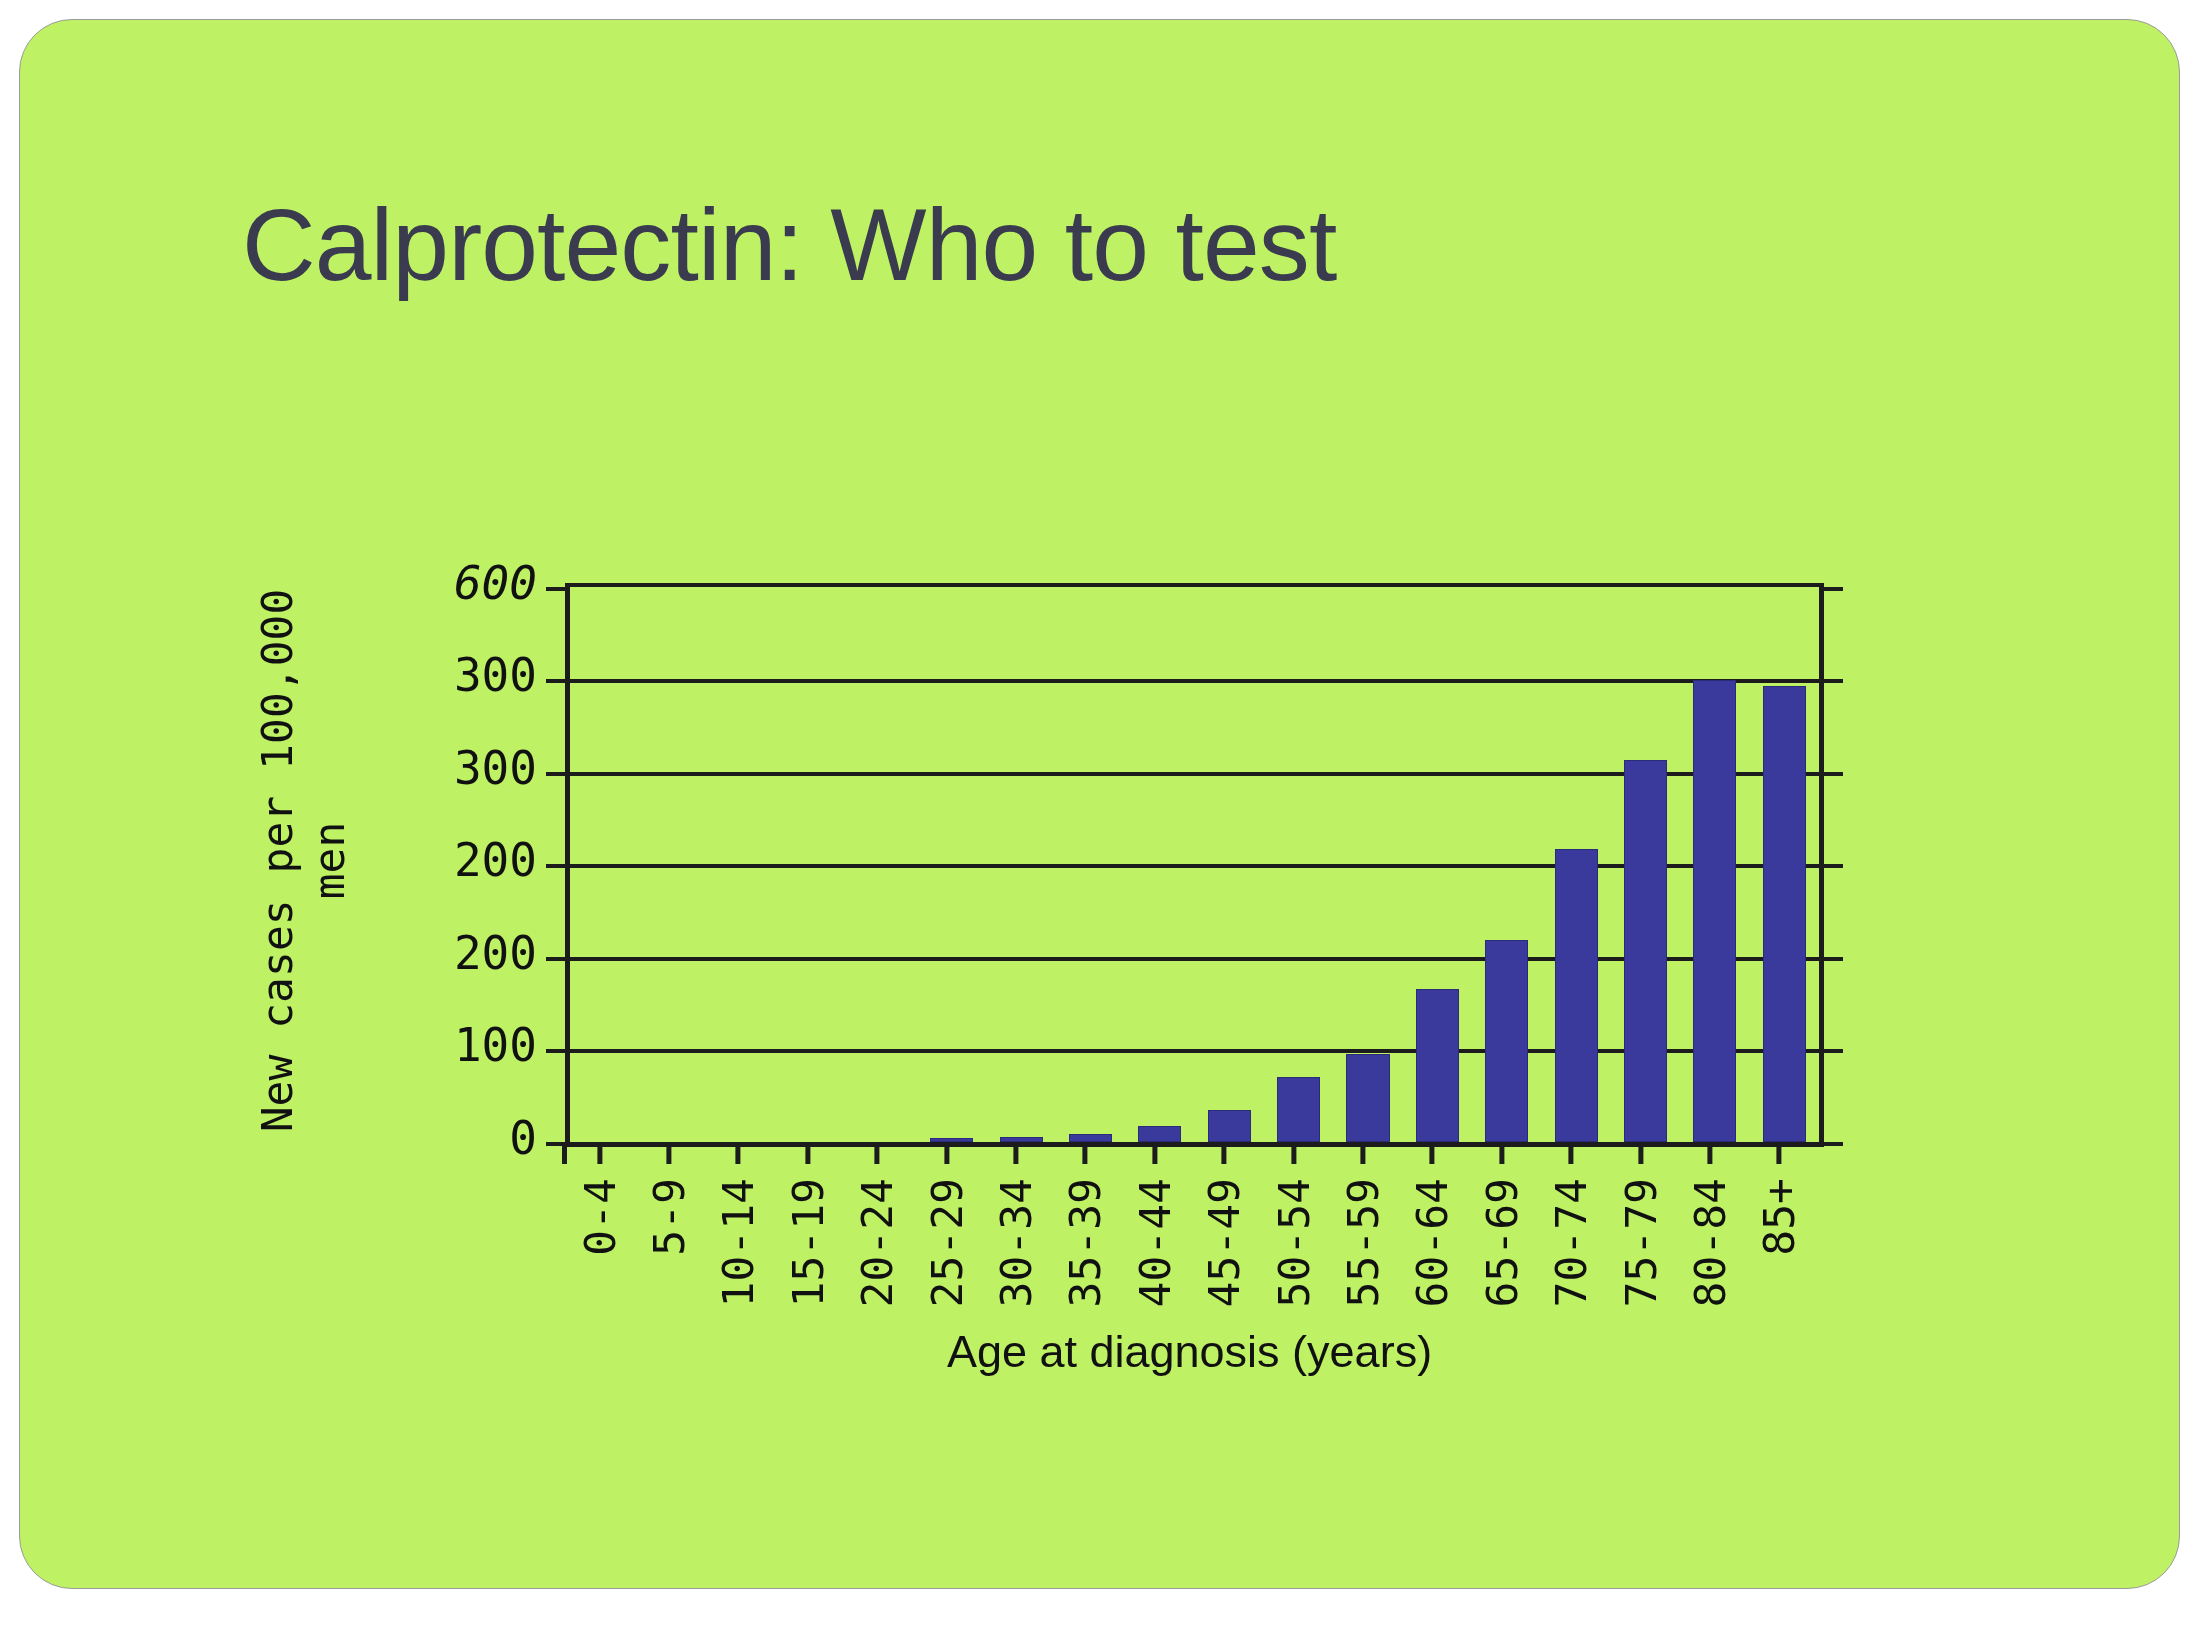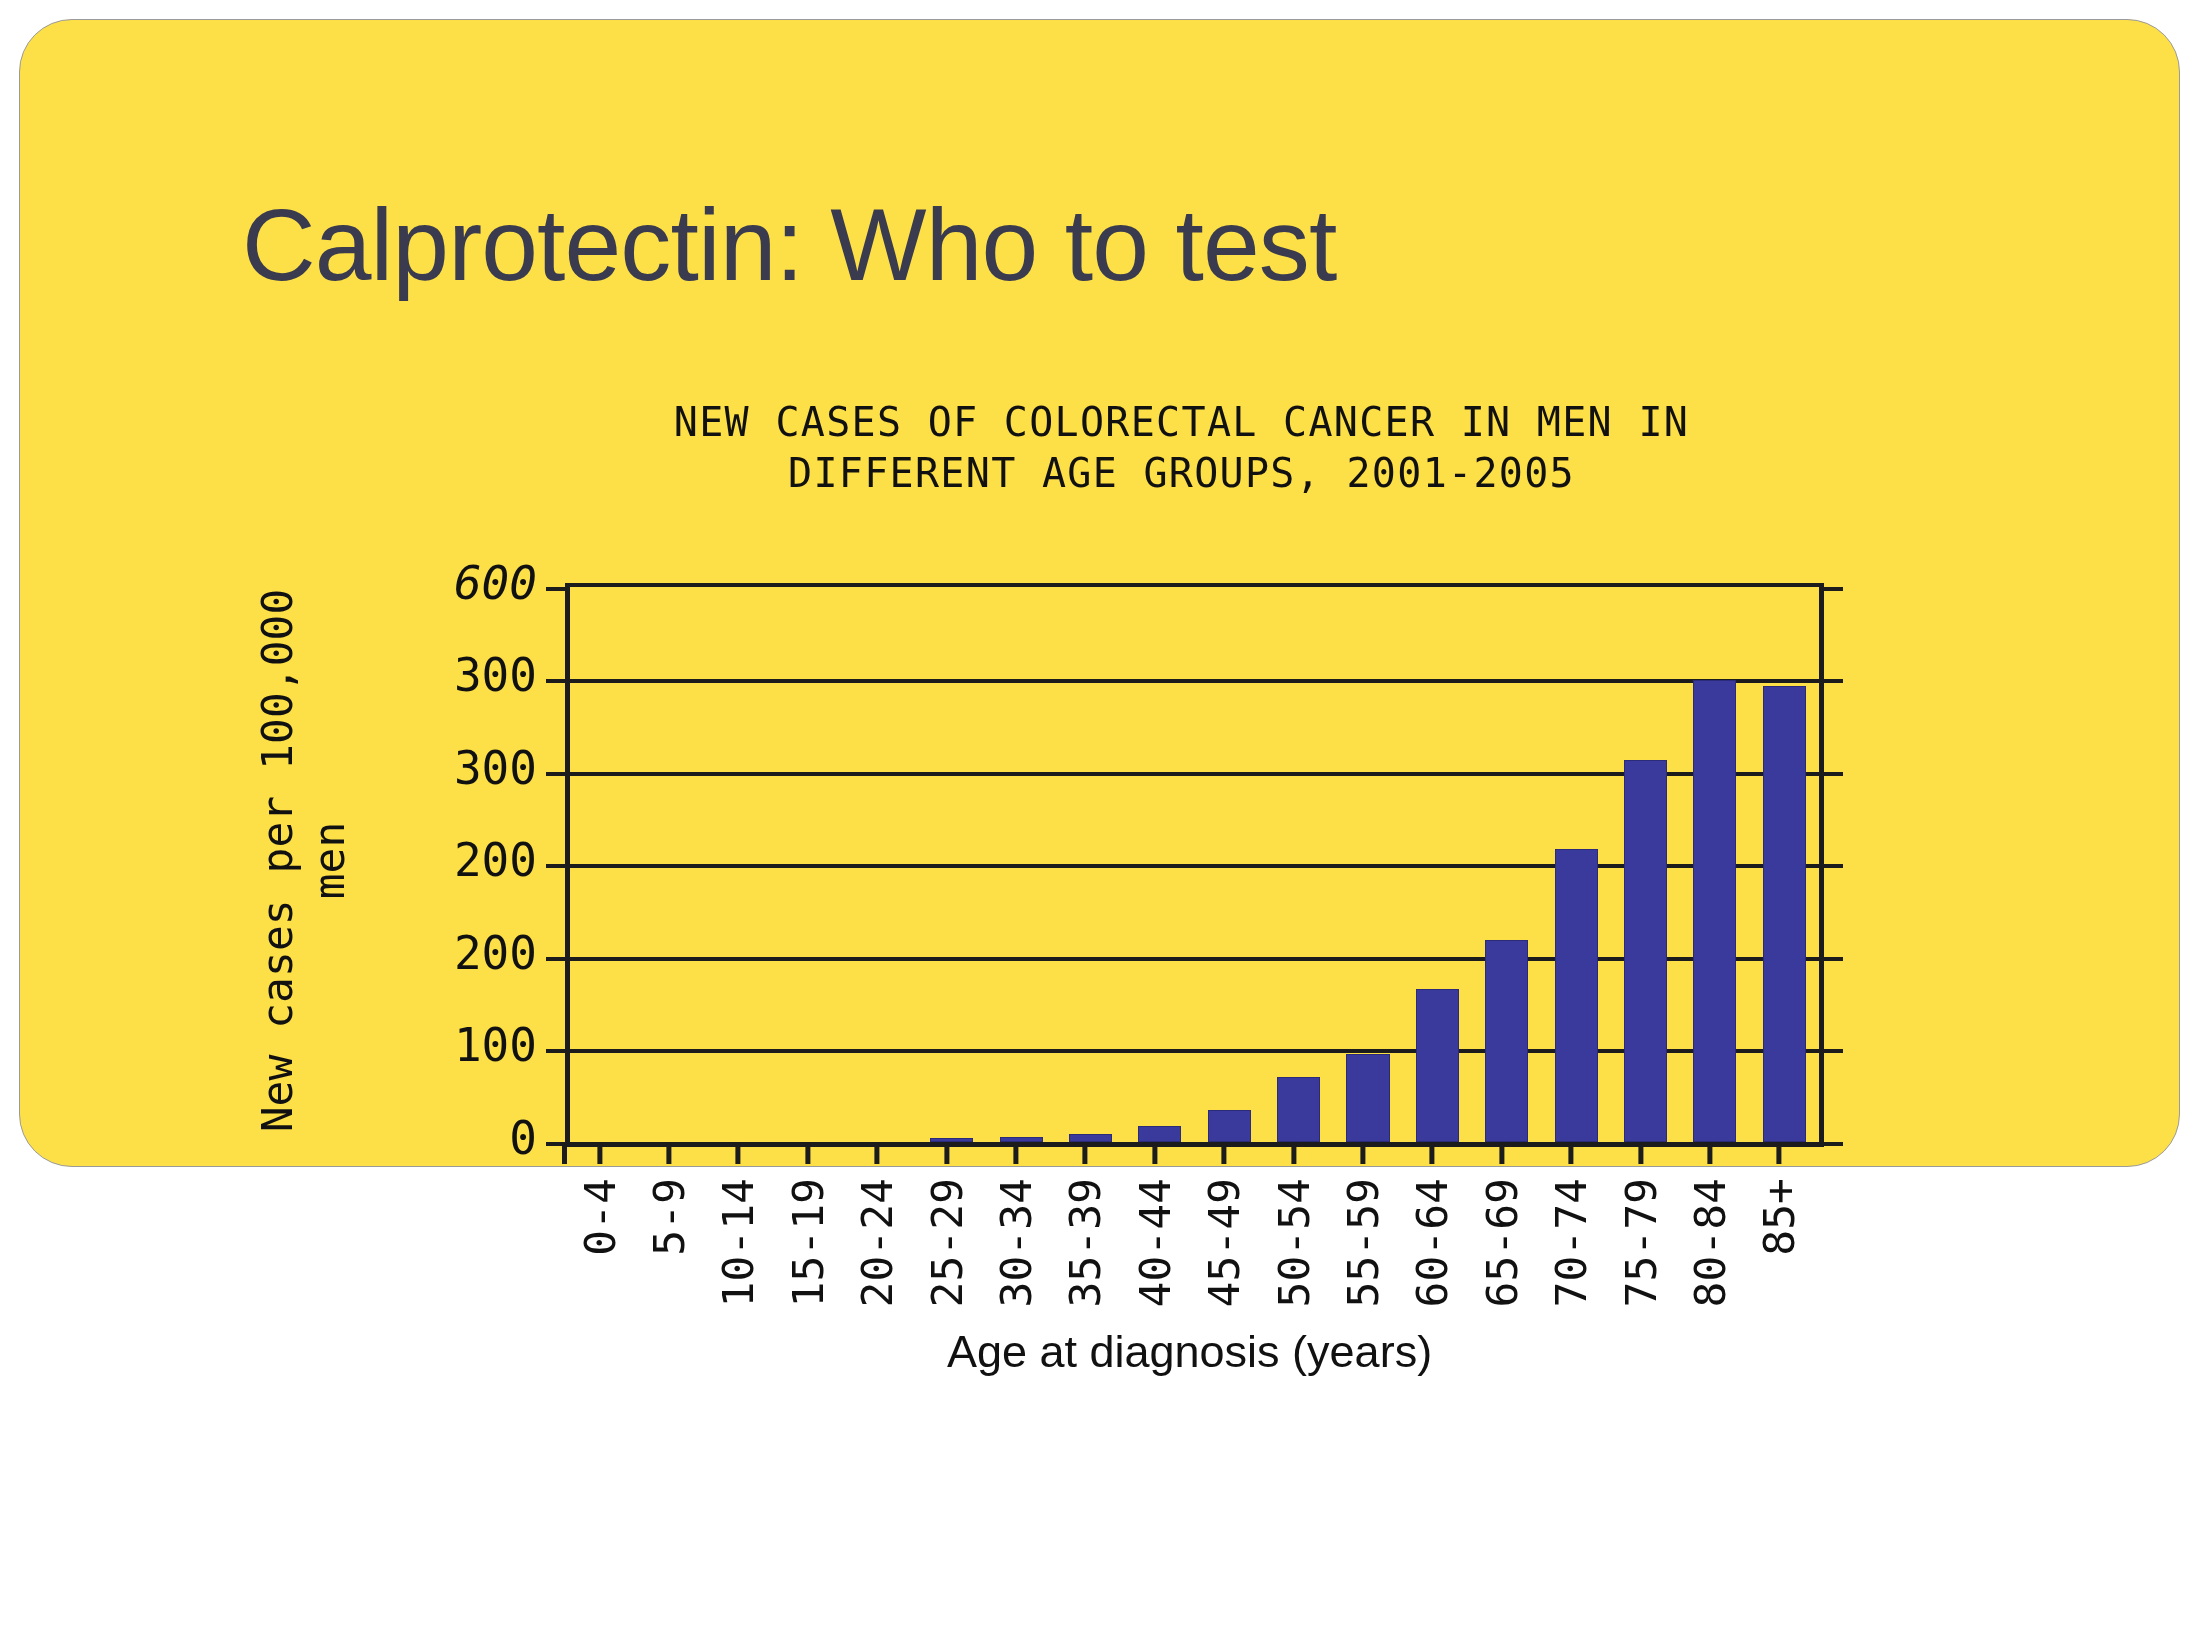--- a/index.html
+++ b/index.html
@@ -13,23 +13,23 @@
     font-family: "Liberation Sans", sans-serif;
     overflow: hidden;
   }
 
   
   #slide {
     position: absolute;
     left: 19px;
     top: 19px;
     width: 2161px;
-    height: 1148px;
+    height: 1570px;
     box-sizing: border-box;
-    background: #fde047;
+    background: #bef264;
     border: 1.7px solid #9a9a9a;
     border-radius: 53px;
   }
 
   
   #slide-title {
     position: absolute;
     left: 222px;
     top: 172px;
     width: 1807px;
@@ -249,24 +249,20 @@
 </style>
 </head>
 <body>
 
 <div id="slide">
 
   <div id="slide-title">Calprotectin: Who to test</div>
 
   <div id="figure">
 
-    <div id="chart-title">
-      <span class="ln">NEW CASES OF COLORECTAL CANCER IN MEN IN</span>
-      <span class="ln">DIFFERENT AGE GROUPS, 2001-2005</span>
-    </div>
 
     <div id="y-axis-caption">
       <div id="y-axis-caption-inner">
         <div>New cases per 100,000</div>
         <div>men</div>
       </div>
     </div>
 
     <div id="y-values">
         <div class="yv" style="top: 0px; font-style: italic;">600</div>

